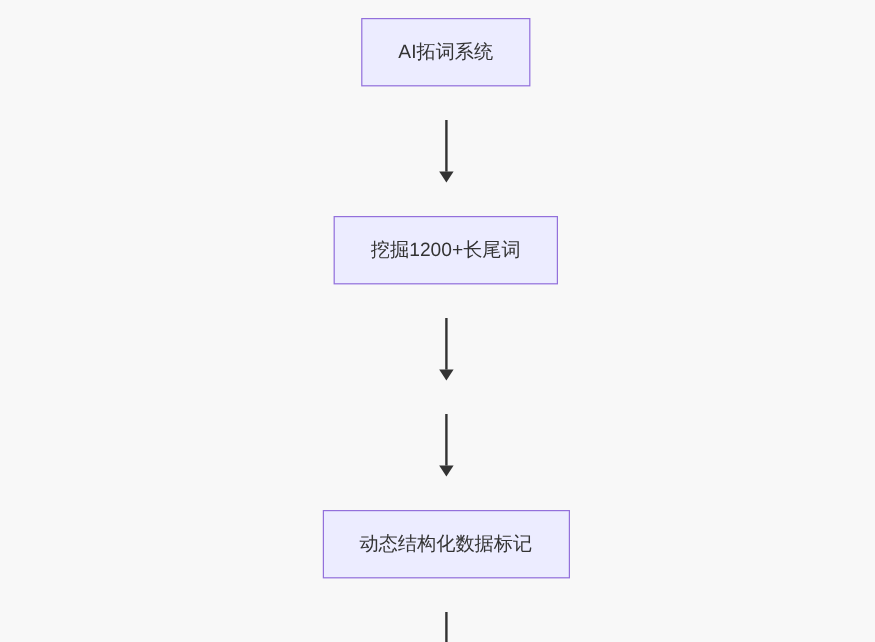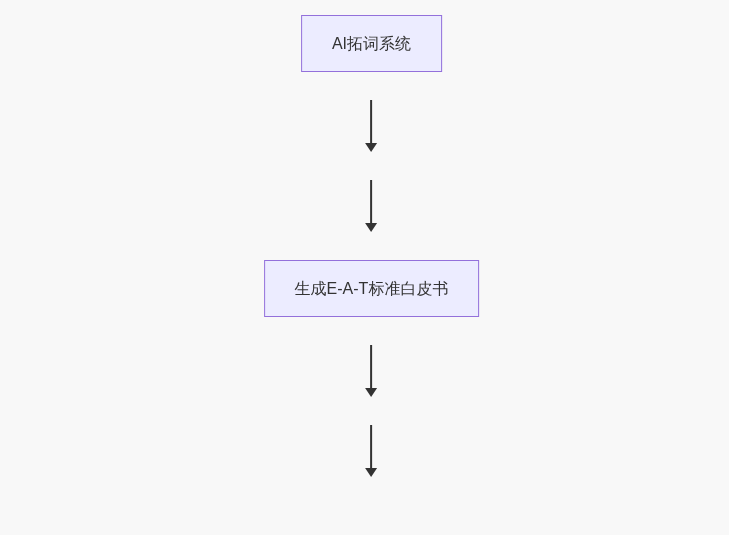--- a/index.html
+++ b/index.html
@@ -66,35 +66,38 @@
 
   <div class="node">
     <span>AI拓词系统</span>
   </div>
 
   <div class="arrow">
     <div class="arrow-line"></div>
     <div class="arrow-head"></div>
   </div>
 
-
-  <div class="arrow">
-    <div class="arrow-line"></div>
-    <div class="arrow-head"></div>
-  </div>
-
   <div class="node">
-    <span>生成E-A-T标准白皮书</span>
+    <span>挖掘1200+长尾词</span>
   </div>
 
   <div class="arrow">
     <div class="arrow-line"></div>
     <div class="arrow-head"></div>
   </div>
 
 
   <div class="arrow">
     <div class="arrow-line"></div>
     <div class="arrow-head"></div>
   </div>
 
+  <div class="node">
+    <span>动态结构化数据标记</span>
+  </div>
+
+  <div class="arrow">
+    <div class="arrow-line"></div>
+    <div class="arrow-head"></div>
+  </div>
+
 
 </div>
 
 </body></html>

